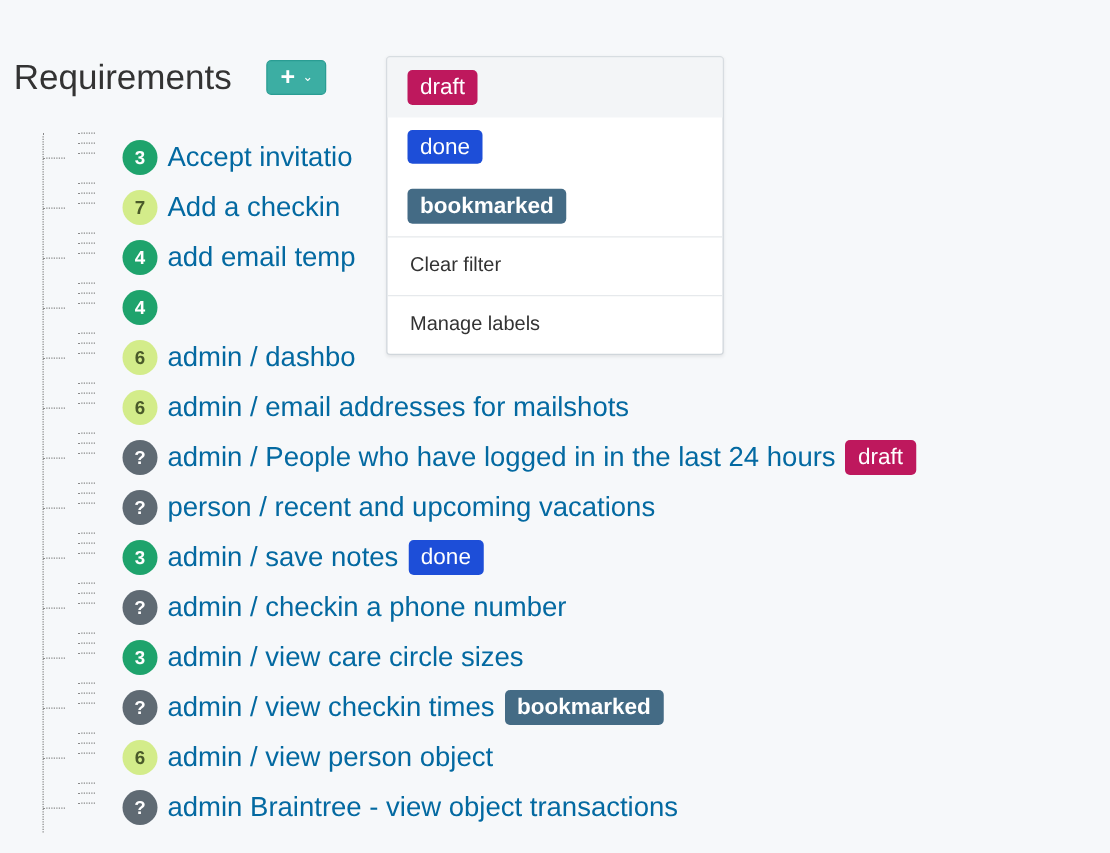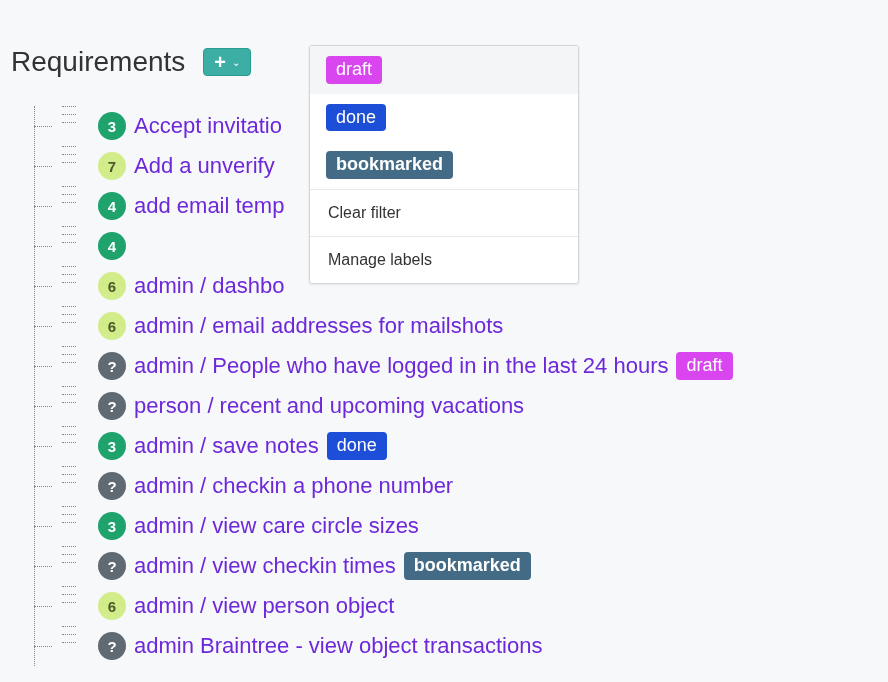--- a/index.html
+++ b/index.html
@@ -8,21 +8,21 @@
       background: #f6f8fa;
       width: 888px;
       height: 682px;
       overflow: hidden;
       position: relative;
     }
     .header {
       display: flex;
       align-items: center;
       padding: 46px 0 0 11px;
-      gap: 18px;
+      gap: 28px;
     }
     .title {
       font-size: 28px;
       font-weight: 400;
       color: #333;
     }
     .add-btn {
       background: #3caea3;
       color: #fff;
       border: 1px solid #2a9d93;
@@ -102,35 +102,35 @@
       justify-content: center;
       font-weight: 700;
       font-size: 15px;
       flex-shrink: 0;
       margin-left: 36px;
     }
     .badge-green { background: #1ea36c; color: #fff; }
     .badge-lime { background: #d3ec8a; color: #4a5a2a; }
     .badge-gray { background: #5f6a73; color: #fff; }
     .item-link {
-      color: #6d28d9;
+      color: #0369a1;
       font-size: 22px;
       font-weight: 400;
       white-space: nowrap;
     }
     .label {
       display: inline-block;
       padding: 3px 10px;
       border-radius: 4px;
       font-size: 18px;
       font-weight: 400;
       color: #fff;
       line-height: 1.2;
     }
-    .label-draft { background: #d946ef; }
+    .label-draft { background: #be185d; }
     .label-done { background: #1d4ed8; }
     .label-bookmarked { background: #446b85; font-weight: bold; }
     .dropdown {
       position: absolute;
       left: 309px;
       top: 45px;
       width: 270px;
       background: #fff;
       border: 1px solid #d0d6db;
       border-radius: 3px;
@@ -189,21 +189,21 @@
       <span class="item-link">Accept invitatio</span>
     </div>
     <div class="row">
       <div class="branch"></div>
       <div class="sub-branches">
         <span></span>
         <span></span>
         <span></span>
       </div>
       <div class="badge badge-lime">7</div>
-      <span class="item-link">Add a unverify</span>
+      <span class="item-link">Add a checkin</span>
     </div>
     <div class="row">
       <div class="branch"></div>
       <div class="sub-branches">
         <span></span>
         <span></span>
         <span></span>
       </div>
       <div class="badge badge-green">4</div>
       <span class="item-link">add email temp</span>

